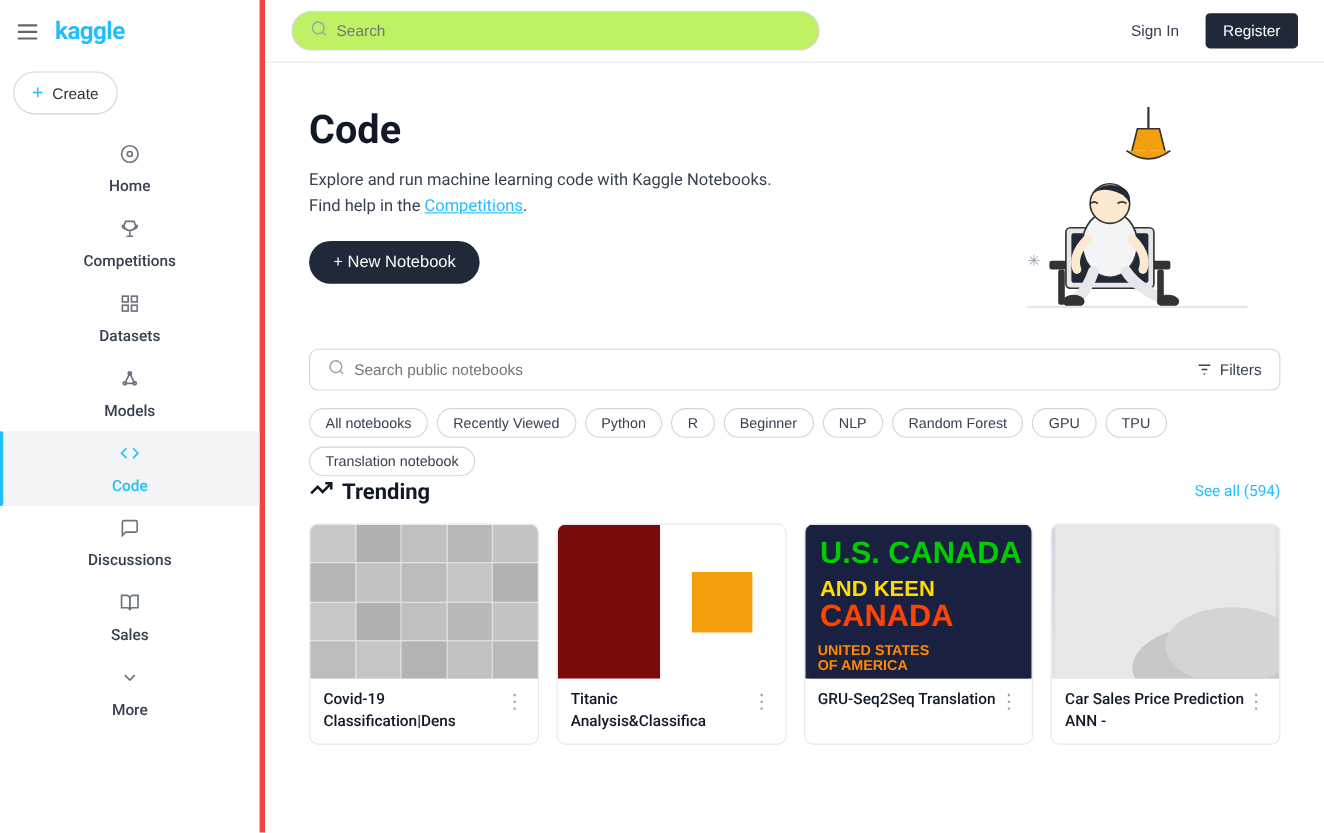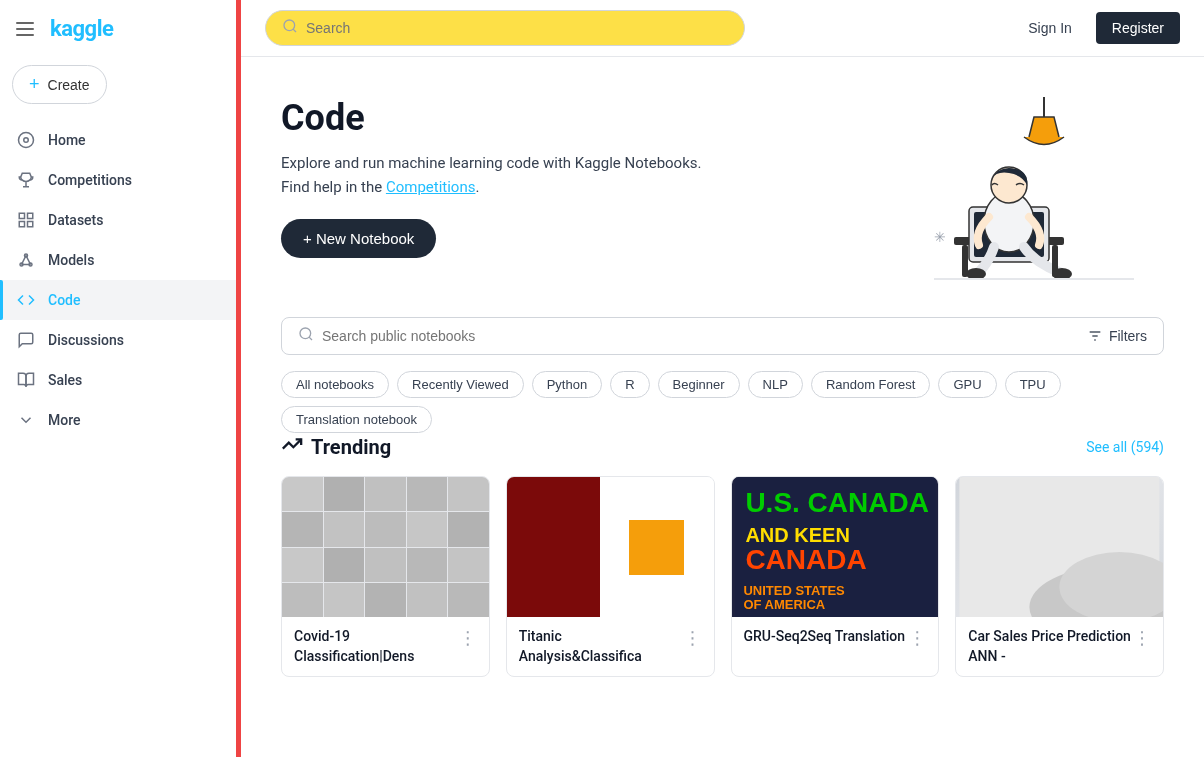--- a/index.html
+++ b/index.html
@@ -46,20 +46,21 @@
     }
     .create-plus {
       color: #20beff; font-size: 18px; font-weight: 300;
     }
     .nav-item {
       display: flex; align-items: center; gap: 12px;
       padding: 10px 16px; cursor: pointer;
       font-size: 14px; color: #374151; font-weight: 500;
       border-radius: 0;
       position: relative;
+      flex-direction: column;
     }
     .nav-item.active {
       background: #f3f4f6;
     }
     .nav-item.active::before {
       content: '';
       position: absolute; left: 0; top: 0; bottom: 0;
       width: 3px; background: #20beff; border-radius: 0 2px 2px 0;
     }
     .nav-icon {
@@ -77,21 +78,21 @@
     .topbar {
       display: flex; align-items: center; justify-content: space-between;
       padding: 10px 24px;
       border-bottom: 1px solid #e5e7eb;
       position: sticky; top: 0; background: #fff; z-index: 10;
     }
     .search-bar {
       display: flex; align-items: center; gap: 8px;
       border: 1px solid #d1d5db; border-radius: 24px;
       padding: 7px 16px; width: 480px;
-      background: #fde047;
+      background: #bef264;
     }
     .search-bar input {
       border: none; outline: none; font-size: 14px; color: #6b7280; width: 100%;
       background: transparent;
     }
     .search-icon-top { color: #9ca3af; font-size: 15px; }
     .topbar-actions { display: flex; align-items: center; gap: 12px; }
     .signin-btn {
       background: none; border: none; cursor: pointer;
       font-size: 14px; font-weight: 500; color: #374151; padding: 8px 12px;

